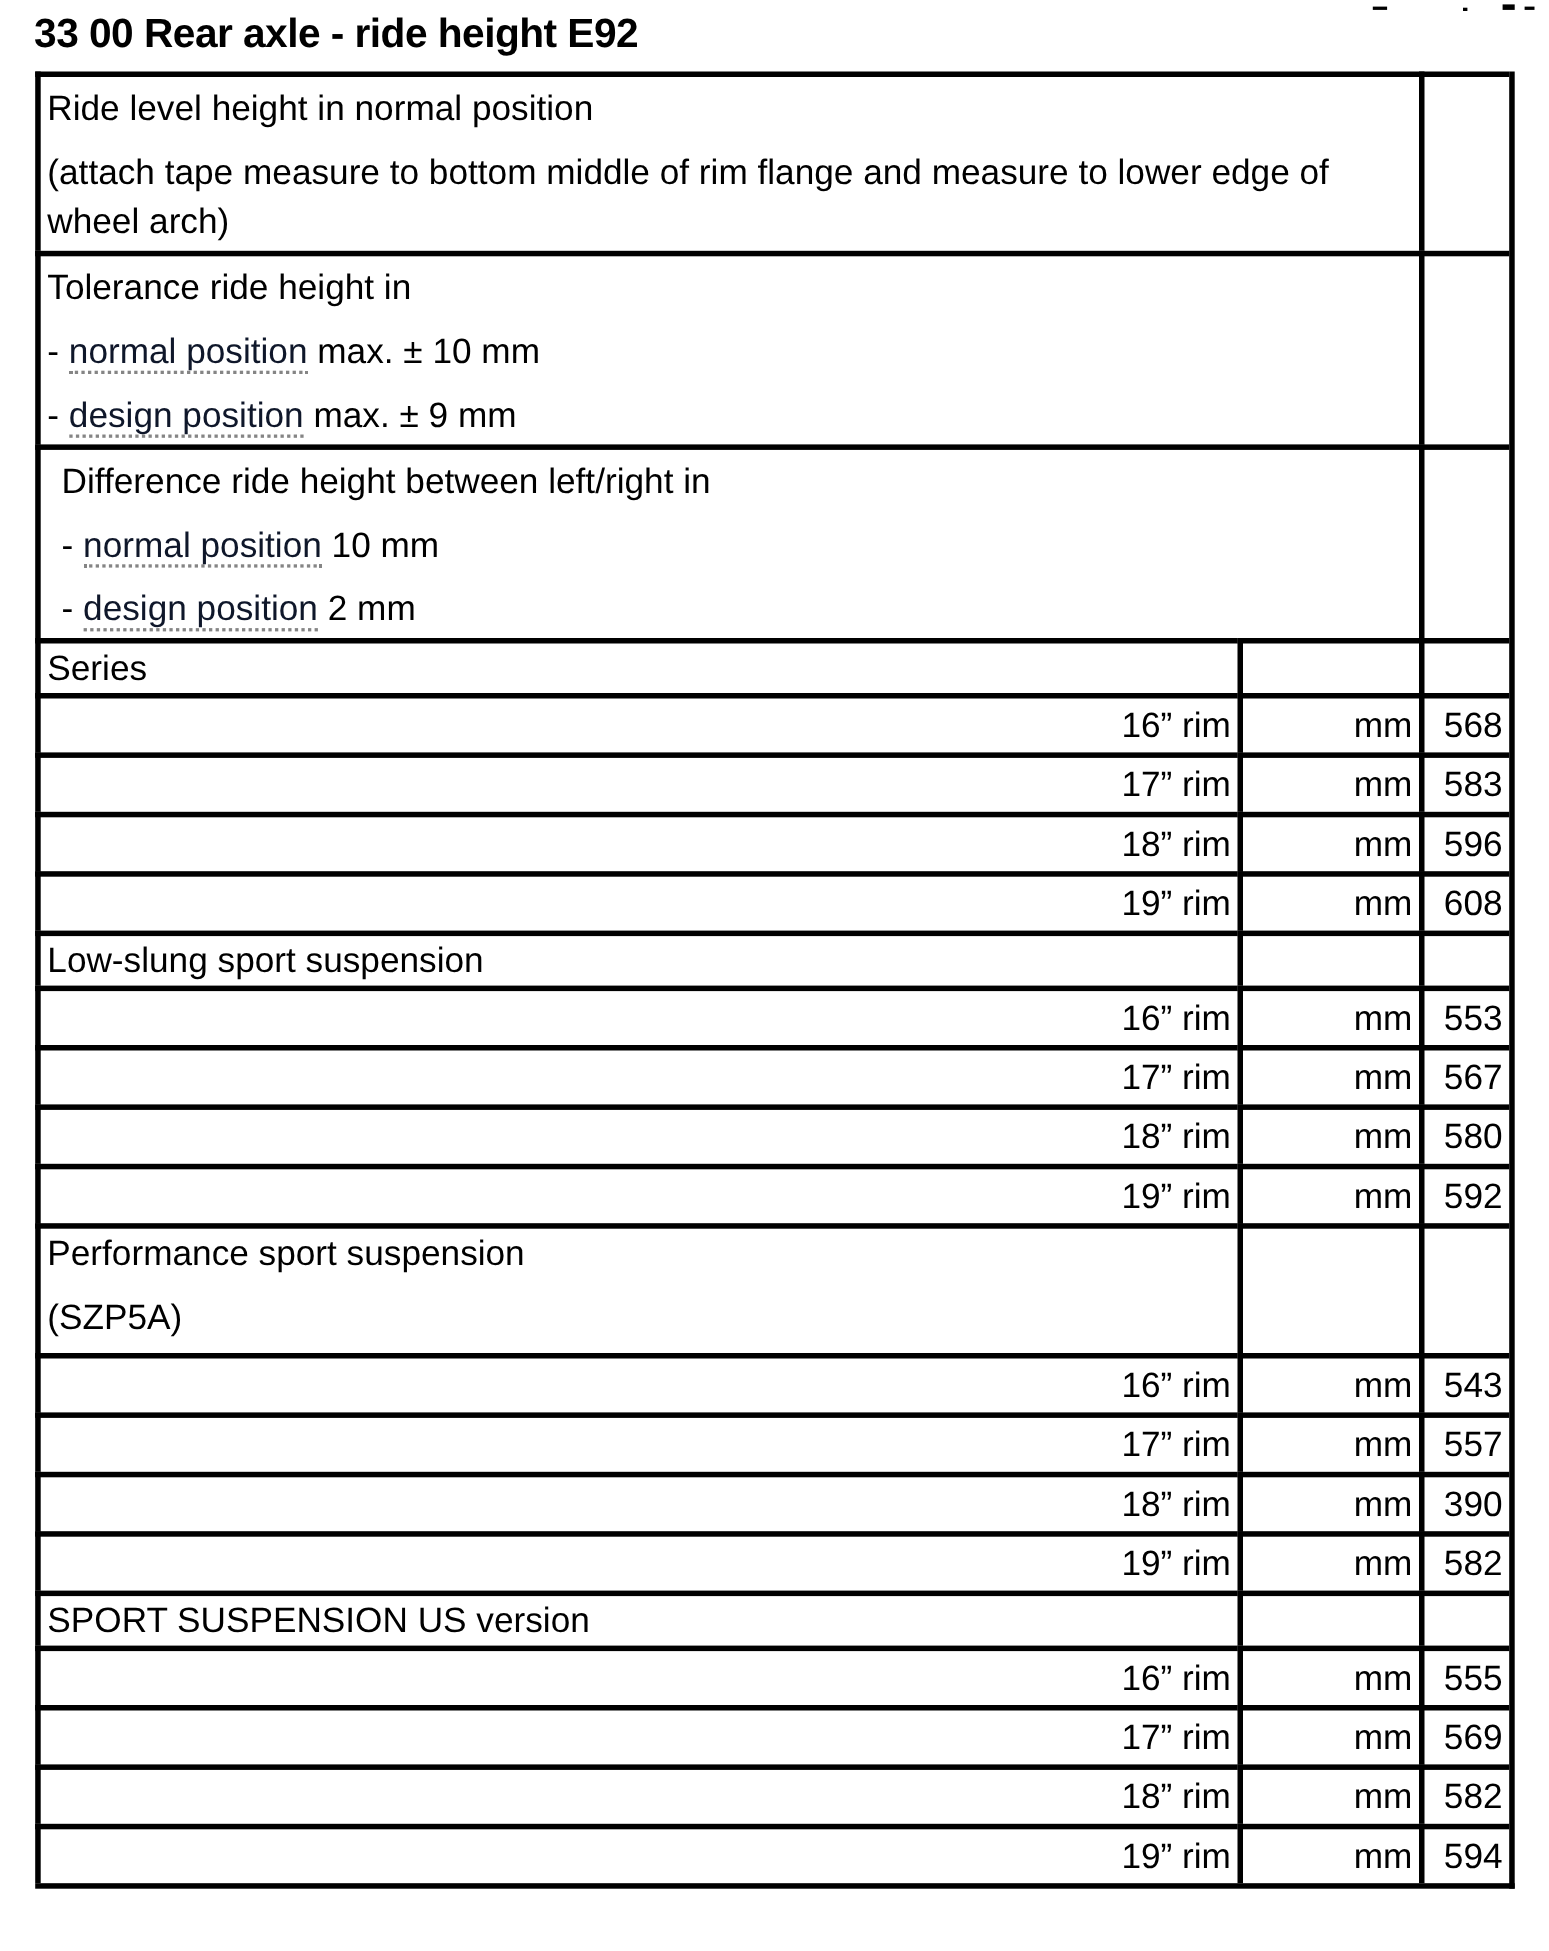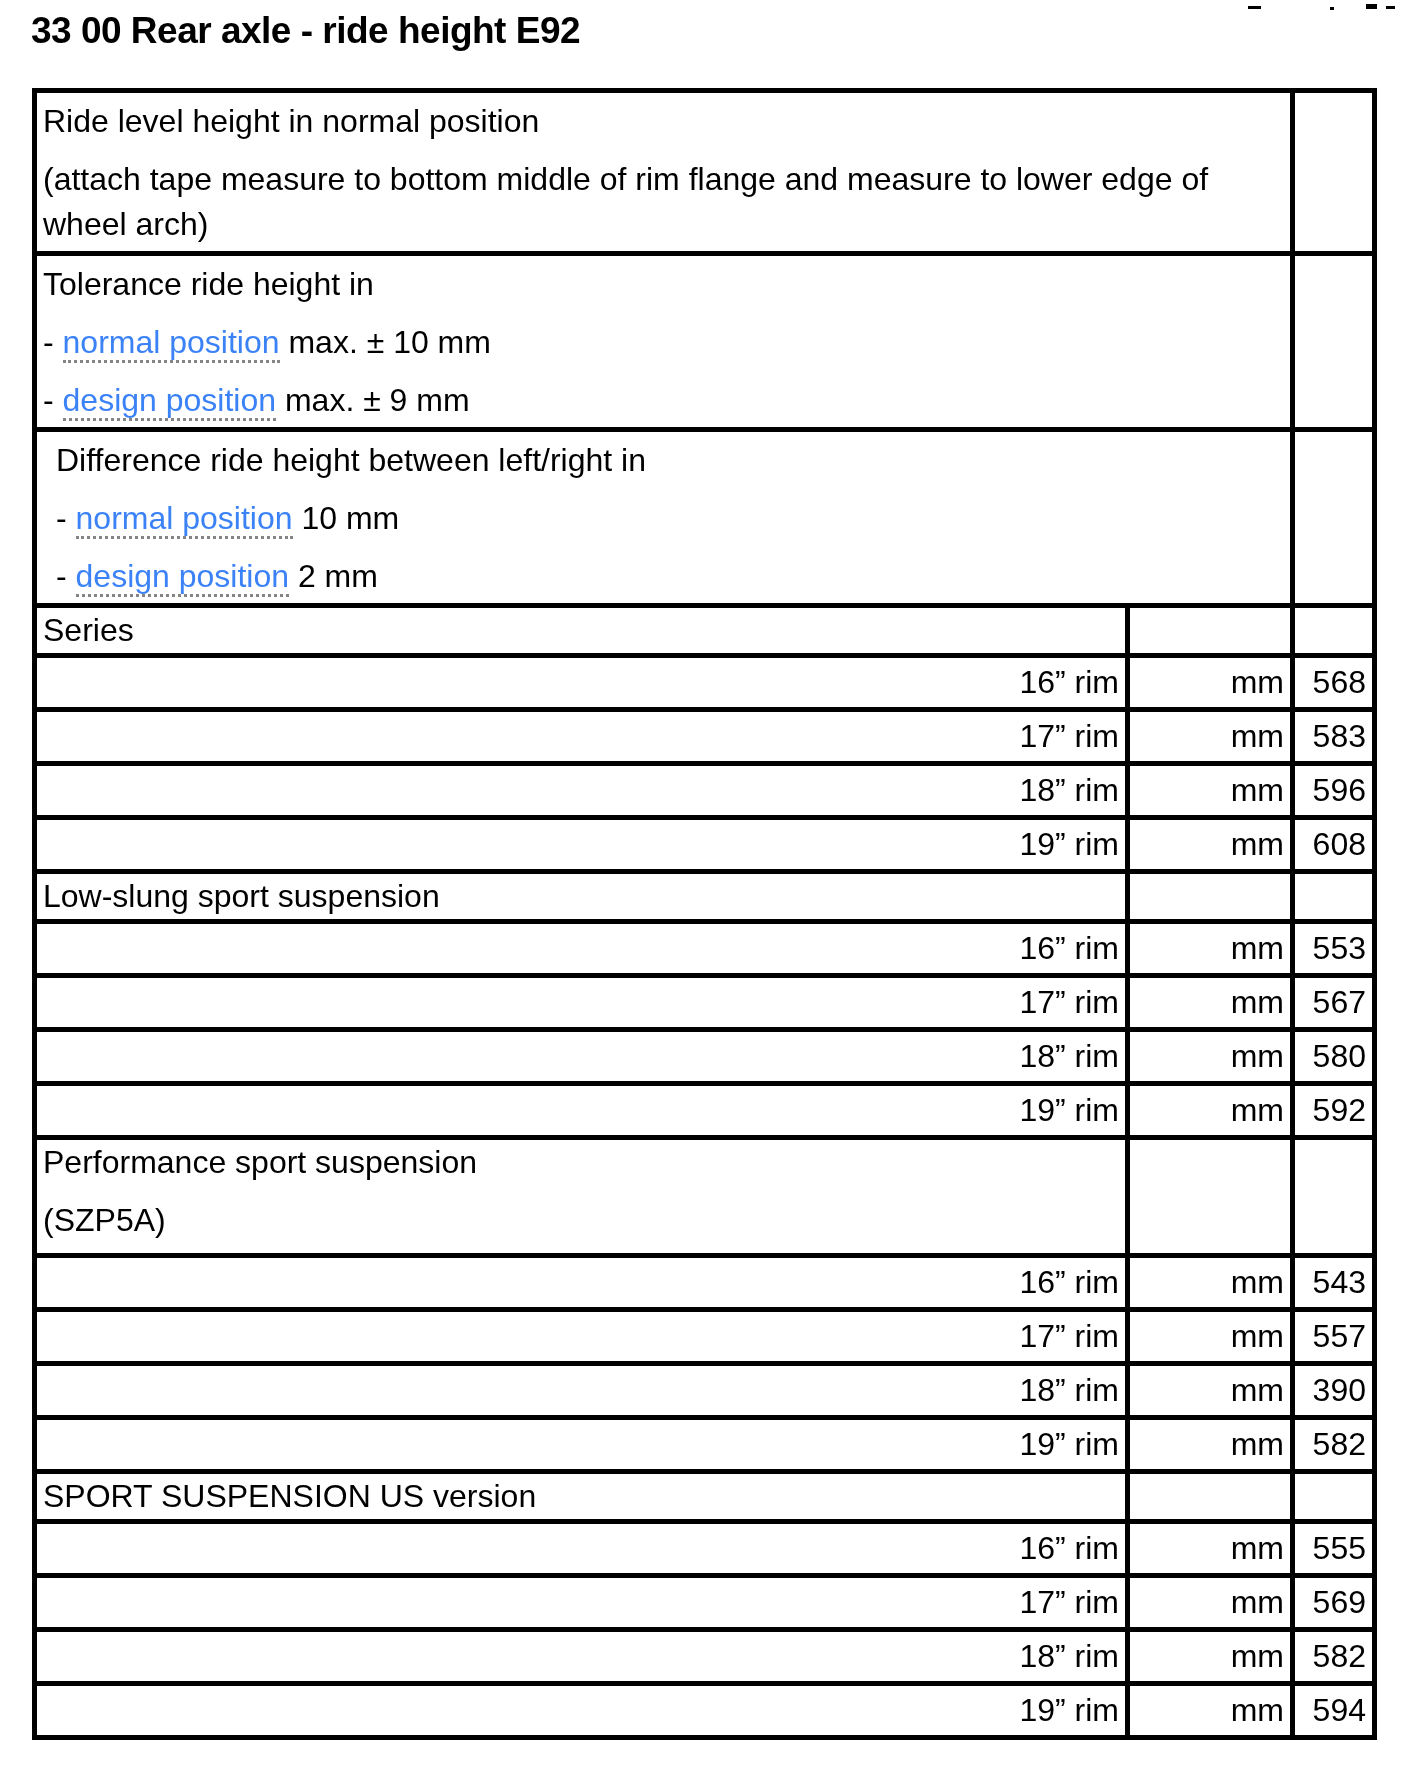--- a/index.html
+++ b/index.html
@@ -16,21 +16,21 @@
     font-size: 37px; line-height: 38px; font-weight: bold;
     letter-spacing: -0.5px; white-space: nowrap;
   }
 
   .frag { position: absolute; background: #000; }
 
   table.spec {
     position: absolute; top: 65px; left: 32px;
     width: 1340px; table-layout: fixed;
     border-collapse: separate; border-spacing: 0;
-    border-right: 5px solid #000; border-bottom: 5px solid #000; margin-top: 23px;
+    border-right: 5px solid #000; border-bottom: 5px solid #000;
   }
   table.spec td {
     border-top: 5px solid #000; border-left: 5px solid #000;
     font-size: 32px; padding: 0 6px; overflow: hidden;
     line-height: 45px; vertical-align: middle;
   }
   col.c1 { width: 1093px; }
   col.c2 { width: 165px; }
   col.c3 { width: 82px; }
 
@@ -41,21 +41,21 @@
   tr.r-info td  { height: 162px; }
   tr.r-spec1 td { height: 152px; }
   tr.r-spec2 td { height: 176px; padding-left: 19px; }
 
   tr.r-section td { height: 39px; }
   tr.r-section.tall td { height: 118px; vertical-align: top; }
 
   tr.r-data td { height: 54px; text-align: right; }
 
   .doclink {
-    color: #3b82f6;
+    color: #0f172a;
     text-decoration: none;
     border-bottom: 3px dotted #858585;
     cursor: pointer;
     text-align: right;
   }
 </style>
 </head>
 <body>
 
 <div class="page">

